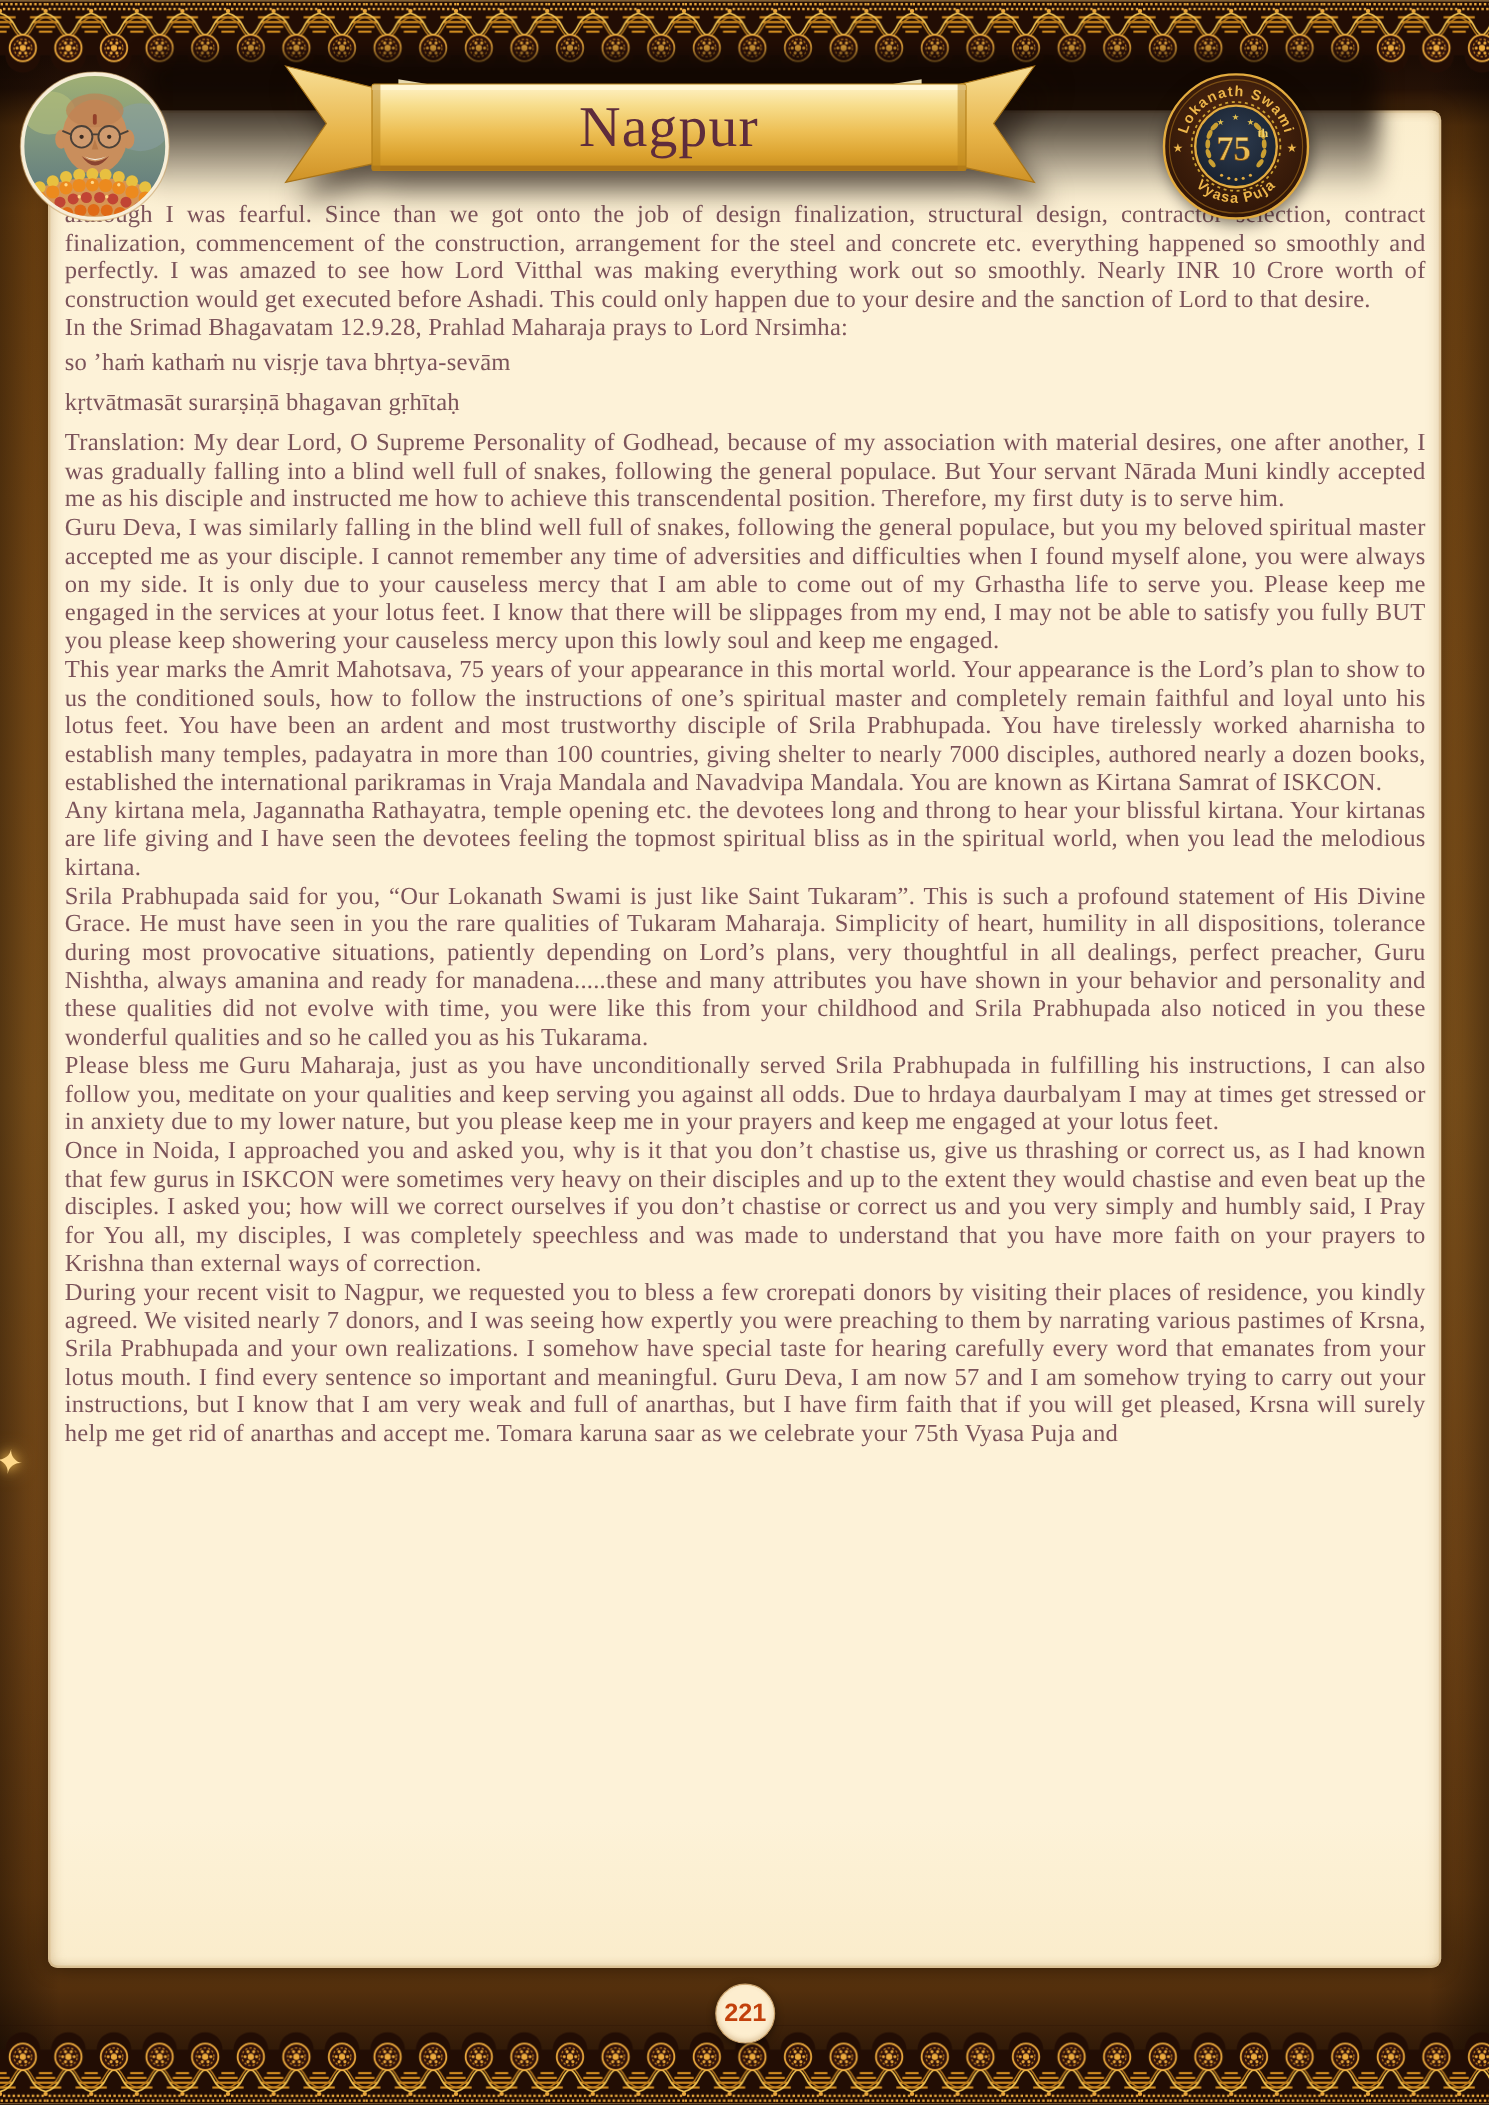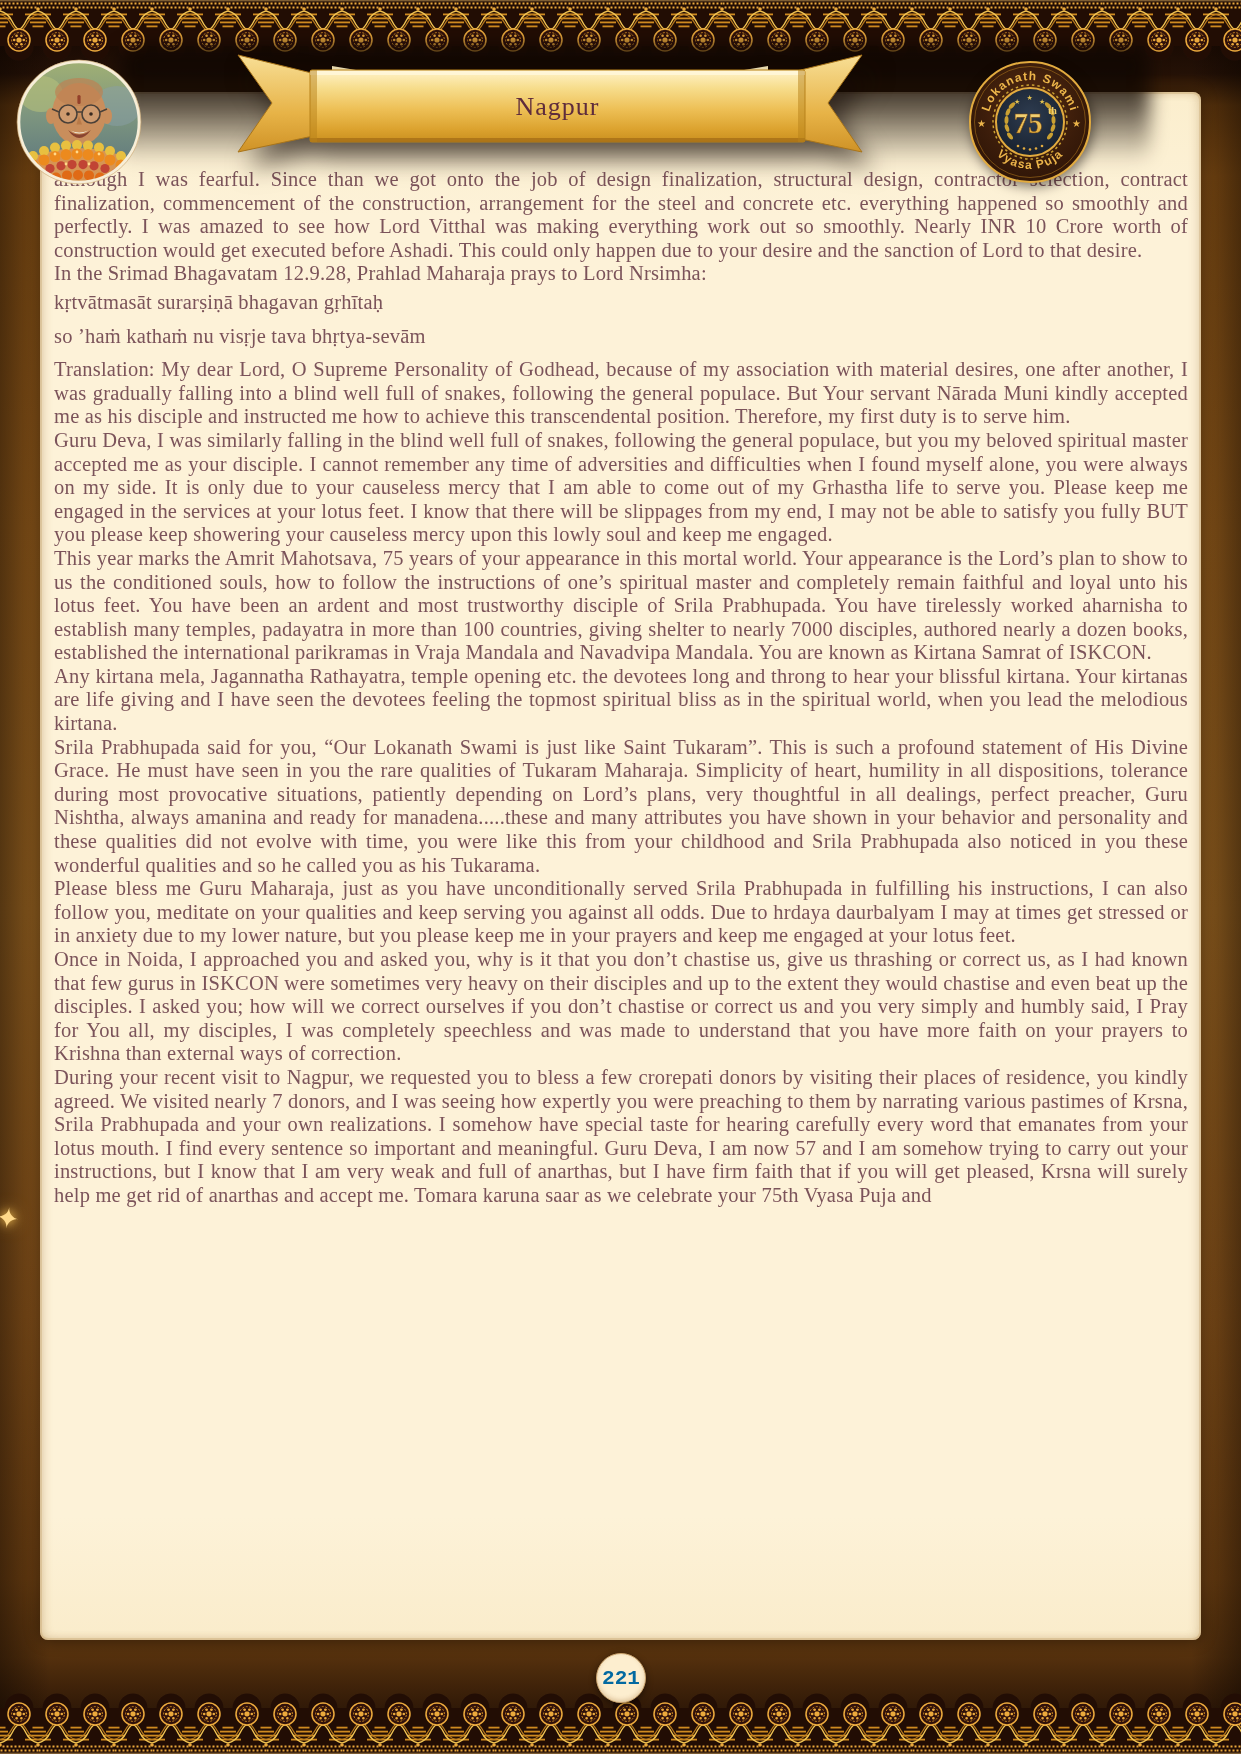--- a/index.html
+++ b/index.html
@@ -21,38 +21,38 @@
     position:absolute;left:40px;top:92px;width:1161px;height:1548px;z-index:3;
     background:linear-gradient(180deg,#fbeecd 0%, #fdf2d8 8%, #fdf2d8 92%, #faeccb 100%);
     border-radius:8px;
     box-shadow: inset 0 0 0 2px rgba(190,150,90,.28), inset 4px 0 10px rgba(140,90,30,.22),
                 inset -4px 0 10px rgba(140,90,30,.18), 0 0 16px rgba(0,0,0,.45);
   }
   .ribbon{position:absolute;left:200px;top:40px;width:700px;height:135px;z-index:6;
     filter:drop-shadow(10px 16px 12px rgba(18,8,2,.55));}
   .ribbon-title{
     position:absolute;left:310px;top:76px;width:495px;height:62px;z-index:7;
-    text-align:center;line-height:62px;font-size:26px;color:#5e2c3c;
+    text-align:center;line-height:62px;font-size:48px;color:#5e2c3c;
     letter-spacing:1px;font-family:"Liberation Serif","DejaVu Serif",serif;}
   .photo{position:absolute;left:15px;top:58px;width:128px;height:128px;z-index:7;}
   .badge{position:absolute;left:968px;top:60px;width:124px;height:124px;z-index:7;
     filter:drop-shadow(2px 4px 6px rgba(10,4,1,.5));}
   .content{
     position:absolute;left:54px;top:168px;width:1134px;z-index:5;
     color:#7b535a;font-size:20.5px;line-height:23.6px;letter-spacing:.2px;
     text-align:justify;}
   .content p{margin:0;}
   .content p.verse{text-align:left;margin:5px 0 10px 0;}
   .page-circle{
     position:absolute;left:596px;top:1653px;width:48px;height:48px;border-radius:50%;z-index:4;
     background:#fdeecf;border:1px solid #caa26b;
     box-shadow:0 2px 7px rgba(0,0,0,.45), inset 0 -2px 4px rgba(160,110,50,.3);
     display:flex;align-items:center;justify-content:center;}
-  .page-circle span{font-family:Liberation Mono, monospace;
-    font-weight:bold;font-size:21px;color:#0369a1;}
+  .page-circle span{font-family:Liberation Sans, sans-serif;
+    font-weight:bold;font-size:21px;color:#c2410c;}
   .sparkle{position:absolute;left:-4px;top:1202px;z-index:4;font-size:28px;color:#ffd98a;
     text-shadow:0 0 10px #ffca5a,0 0 18px rgba(255,190,80,.8);transform:rotate(8deg);
     font-family:"DejaVu Sans",sans-serif;}
 </style>
 </head>
 <body>
 
 <div class="canvas">
 
   <div class="edge-shade"></div>
@@ -289,22 +289,22 @@
         <circle cx="56" cy="88.5" r="1.3"></circle>
         <circle cx="62" cy="89.5" r="1.3"></circle>
         <circle cx="68" cy="88.5" r="1.3"></circle>
         <circle cx="74" cy="86" r="1.3"></circle>
     </g>
   </svg>
 
   <div class="content">
     <p>although I was fearful. Since than we got onto the job of design finalization, structural design, contractor selection, contract finalization, commencement of the construction, arrangement for the steel and concrete etc. everything happened so smoothly and perfectly. I was amazed to see how Lord Vitthal was making everything work out so smoothly. Nearly INR 10 Crore worth of construction would get executed before Ashadi. This could only happen due to your desire and the sanction of Lord to that desire.</p>
     <p>In the Srimad Bhagavatam 12.9.28, Prahlad Maharaja prays to Lord Nrsimha:</p>
+    <p class="verse">so ’haṁ kathaṁ nu visṛje tava bhṛtya-sevām</p>
     <p class="verse">kṛtvātmasāt surarṣiṇā bhagavan gṛhītaḥ</p>
-    <p class="verse">so ’haṁ kathaṁ nu visṛje tava bhṛtya-sevām</p>
     <p>Translation: My dear Lord, O Supreme Personality of Godhead, because of my association with material desires, one after another, I was gradually falling into a blind well full of snakes, following the general populace. But Your servant Nārada Muni kindly accepted me as his disciple and instructed me how to achieve this transcendental position. Therefore, my first duty is to serve him.</p>
     <p>Guru Deva, I was similarly falling in the blind well full of snakes, following the general populace, but you my beloved spiritual master accepted me as your disciple. I cannot remember any time of adversities and difficulties when I found myself alone, you were always on my side. It is only due to your causeless mercy that I am able to come out of my Grhastha life to serve you. Please keep me engaged in the services at your lotus feet. I know that there will be slippages from my end, I may not be able to satisfy you fully BUT you please keep showering your causeless mercy upon this lowly soul and keep me engaged.</p>
     <p>This year marks the Amrit Mahotsava, 75 years of your appearance in this mortal world. Your appearance is the Lord’s plan to show to us the conditioned souls, how to follow the instructions of one’s spiritual master and completely remain faithful and loyal unto his lotus feet. You have been an ardent and most trustworthy disciple of Srila Prabhupada. You have tirelessly worked aharnisha to establish many temples, padayatra in more than 100 countries, giving shelter to nearly 7000 disciples, authored nearly a dozen books, established the international parikramas in Vraja Mandala and Navadvipa Mandala. You are known as Kirtana Samrat of ISKCON.</p>
     <p>Any kirtana mela, Jagannatha Rathayatra, temple opening etc. the devotees long and throng to hear your blissful kirtana. Your kirtanas are life giving and I have seen the devotees feeling the topmost spiritual bliss as in the spiritual world, when you lead the melodious kirtana.</p>
     <p>Srila Prabhupada said for you, “Our Lokanath Swami is just like Saint Tukaram”. This is such a profound statement of His Divine Grace. He must have seen in you the rare qualities of Tukaram Maharaja. Simplicity of heart, humility in all dispositions, tolerance during most provocative situations, patiently depending on Lord’s plans, very thoughtful in all dealings, perfect preacher, Guru Nishtha, always amanina and ready for manadena.....these and many attributes you have shown in your behavior and personality and these qualities did not evolve with time, you were like this from your childhood and Srila Prabhupada also noticed in you these wonderful qualities and so he called you as his Tukarama.</p>
     <p>Please bless me Guru Maharaja, just as you have unconditionally served Srila Prabhupada in fulfilling his instructions, I can also follow you, meditate on your qualities and keep serving you against all odds. Due to hrdaya daurbalyam I may at times get stressed or in anxiety due to my lower nature, but you please keep me in your prayers and keep me engaged at your lotus feet.</p>
     <p>Once in Noida, I approached you and asked you, why is it that you don’t chastise us, give us thrashing or correct us, as I had known that few gurus in ISKCON were sometimes very heavy on their disciples and up to the extent they would chastise and even beat up the disciples. I asked you; how will we correct ourselves if you don’t chastise or correct us and you very simply and humbly said, I Pray for You all, my disciples, I was completely speechless and was made to understand that you have more faith on your prayers to Krishna than external ways of correction.</p>
     <p>During your recent visit to Nagpur, we requested you to bless a few crorepati donors by visiting their places of residence, you kindly agreed. We visited nearly 7 donors, and I was seeing how expertly you were preaching to them by narrating various pastimes of Krsna, Srila Prabhupada and your own realizations. I somehow have special taste for hearing carefully every word that emanates from your lotus mouth. I find every sentence so important and meaningful. Guru Deva, I am now 57 and I am somehow trying to carry out your instructions, but I know that I am very weak and full of anarthas, but I have firm faith that if you will get pleased, Krsna will surely help me get rid of anarthas and accept me. Tomara karuna saar as we celebrate your 75th Vyasa Puja and</p>
   </div>
 

